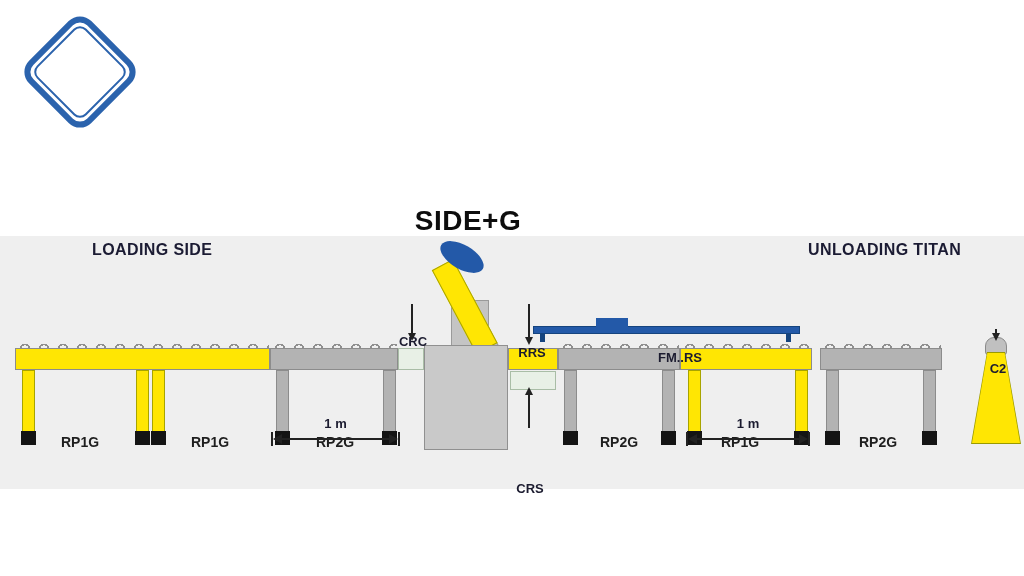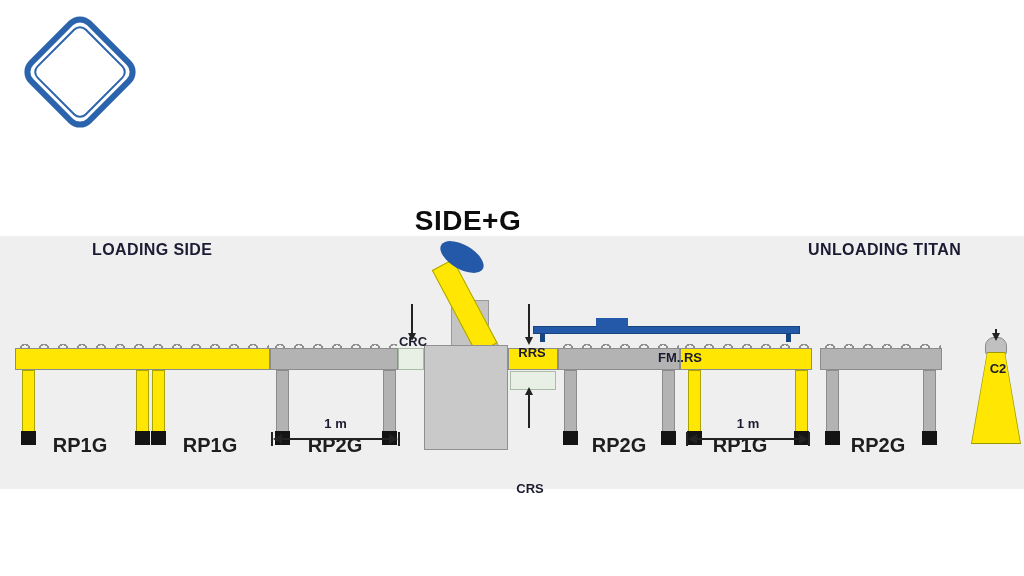--- a/index.html
+++ b/index.html
@@ -58,21 +58,21 @@
   .c2-inner{position:absolute;inset:1px;background:#ffe603;clip-path:polygon(32% 0,68% 0,100% 100%,0 100%);}
 
   
   .callout{position:absolute;font-size:13px;font-weight:bold;color:#1b1b2f;text-align:center;margin-top:47px;}
   .arr{position:absolute;width:2px;background:#222;}
   .arr.down::after{content:"";position:absolute;left:-3.5px;bottom:-7px;width:0;height:0;
     border-left:4.5px solid transparent;border-right:4.5px solid transparent;border-top:8px solid #222;}
   .arr.up::after{content:"";position:absolute;left:-3.5px;top:-7px;width:0;height:0;
     border-left:4.5px solid transparent;border-right:4.5px solid transparent;border-bottom:8px solid #222;}
 
-  .unit-label{position:absolute;top:434px;width:64px;text-align:center;font-size:20px;font-weight:bold;color:#1e1e1e;}
+  .unit-label{position:absolute;top:434px;width:64px;text-align:center;font-size:14px;font-weight:bold;color:#1e1e1e;}
 
   
   .dim{position:absolute;top:432px;height:14px;}
   .dim-line{position:absolute;left:8px;right:8px;top:6px;height:2px;background:#222;}
   .dim::before{content:"";position:absolute;left:1px;top:2px;width:0;height:0;
     border-top:5px solid transparent;border-bottom:5px solid transparent;border-right:9px solid #222;}
   .dim::after{content:"";position:absolute;right:1px;top:2px;width:0;height:0;
     border-top:5px solid transparent;border-bottom:5px solid transparent;border-left:9px solid #222;}
   .tick{position:absolute;top:0;width:2px;height:14px;background:#222;}
   .dim-label{position:absolute;top:-16px;left:0;width:100%;text-align:center;font-size:13px;font-weight:bold;color:#1b1b2f;}

